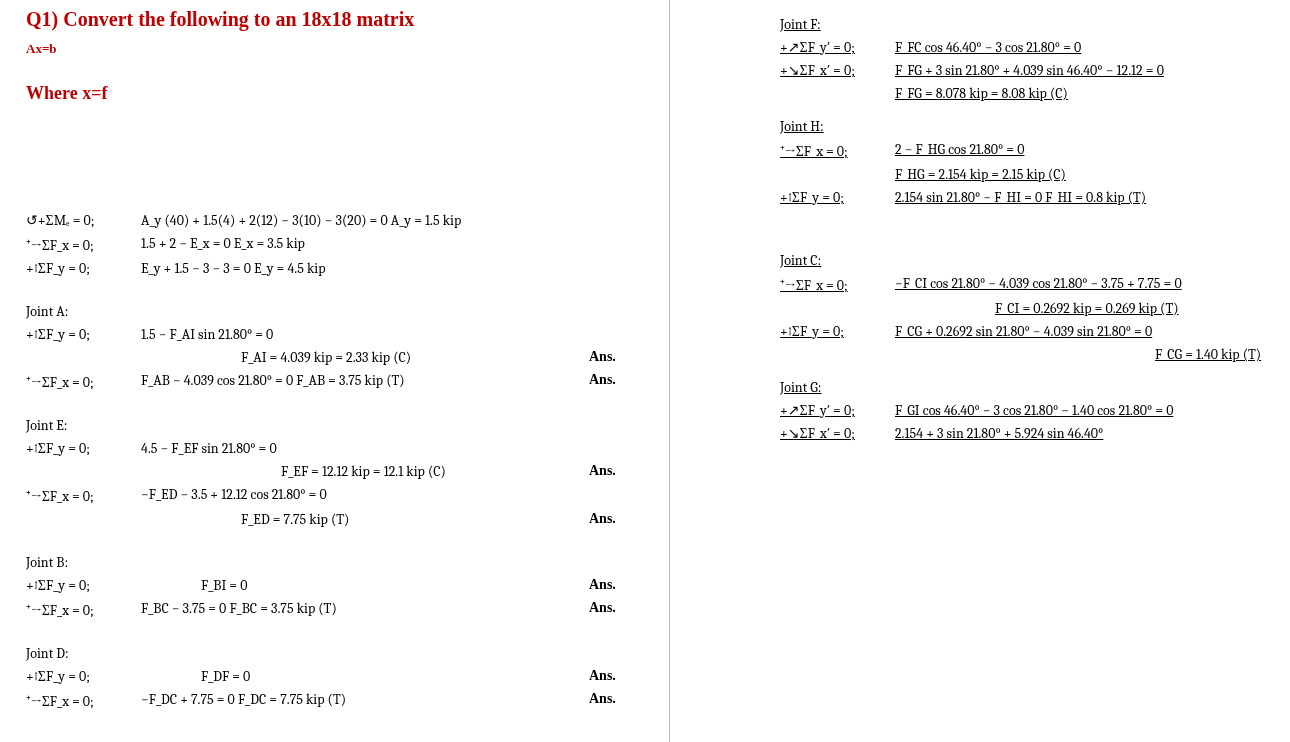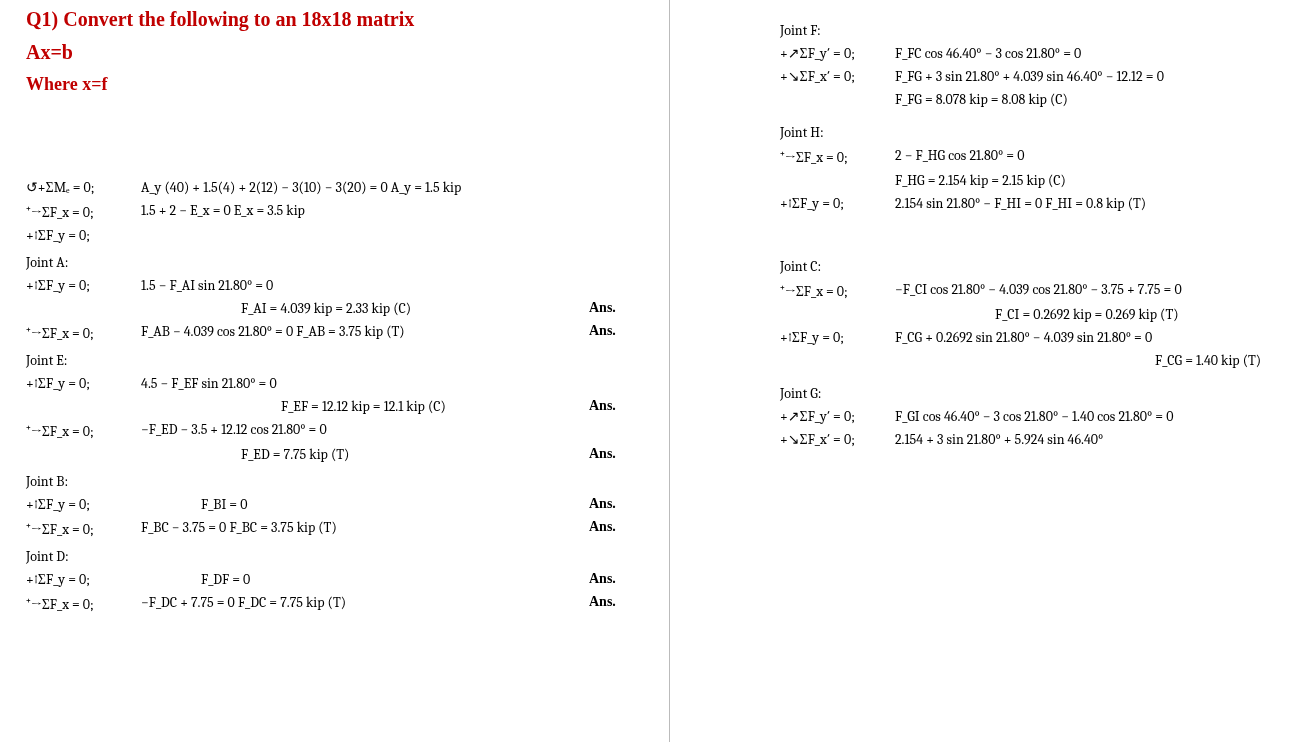--- a/index.html
+++ b/index.html
@@ -1,34 +1,34 @@
 <!DOCTYPE html>
 <html><head>
 <meta charset="utf-8">
 <style>
   * { box-sizing: border-box; margin: 0; padding: 0; }
   html, body { width: 1290px; height: 742px; font-family: "Times New Roman", Times, serif; font-size: 14px; color: #000; background: #fff; }
   .page { display: flex; width: 100%; height: 100%; }
   .col { padding: 8px 20px 8px 26px; }
   .left { width: 670px; border-right: 1px solid #bbb; }
-  .right { width: 620px; padding-left: 110px; padding-top: 22px; }
+  .right { width: 620px; padding-left: 110px; padding-top: 16px; text-decoration: underline; }
 
   .q-title { color: #c00000; font-size: 20px; font-weight: bold; margin-bottom: 10px; }
-  .q-eq   { color: #c00000; font-size: 20px; font-weight: bold; margin-bottom: 10px; }
-  .q-where{ color: #c00000; font-size: 18px; font-weight: bold; margin-bottom: 84px; }
+  .q-eq   { color: #c00000; font-size: 13px; font-weight: bold; margin-bottom: 26px; }
+  .q-where{ color: #c00000; font-size: 18px; font-weight: bold; margin-bottom: 108px; }
 
   .eline { display: flex; margin-bottom: 6px; }
   .lbl   { width: 115px; font-family: Cambria, "Times New Roman", serif; white-space: nowrap; }
   .eq    { flex: 1; font-family: Cambria, "Times New Roman", serif; white-space: nowrap; }
   .ans   { width: 60px; font-weight: bold; font-family: "Times New Roman", serif; }
   .ind   { padding-left: 100px; }
   .ind2  { padding-left: 140px; }
   .rind  { padding-left: 260px; }
 
-  .joint { font-family: Cambria, "Times New Roman", serif; margin-top: 10px; margin-bottom: 6px; }
+  .joint { font-family: Cambria, "Times New Roman", serif; margin-top: 26px; margin-bottom: 6px; }
   .jointR{ font-family: Cambria, "Times New Roman", serif; margin-bottom: 6px; }
 
   .sp10 { height: 10px; }
   .sp40 { height: 40px; }
 </style>
 </head>
 <body>
 
 <div class="page">
 
@@ -40,20 +40,21 @@
     <div class="eline">
       <div class="lbl">↺+ΣMₑ = 0;</div>
       <div class="eq">A_y (40) + 1.5(4) + 2(12) − 3(10) − 3(20) = 0      A_y = 1.5 kip</div>
     </div>
     <div class="eline">
       <div class="lbl">⁺→ΣF_x = 0;</div>
       <div class="eq">1.5 + 2 − E_x = 0      E_x = 3.5 kip</div>
     </div>
     <div class="eline">
       <div class="lbl">+↑ΣF_y = 0;</div>
+      <div class="eq">E_y + 1.5 − 3 − 3 = 0      E_y = 4.5 kip</div>
     </div>
 
     <div class="joint">Joint A:</div>
     <div class="eline">
       <div class="lbl">+↑ΣF_y = 0;</div>
       <div class="eq">1.5 − F_AI sin 21.80° = 0</div>
     </div>
     <div class="eline">
       <div class="lbl"></div>
       <div class="eq ind">F_AI = 4.039 kip = 2.33 kip (C)</div>

